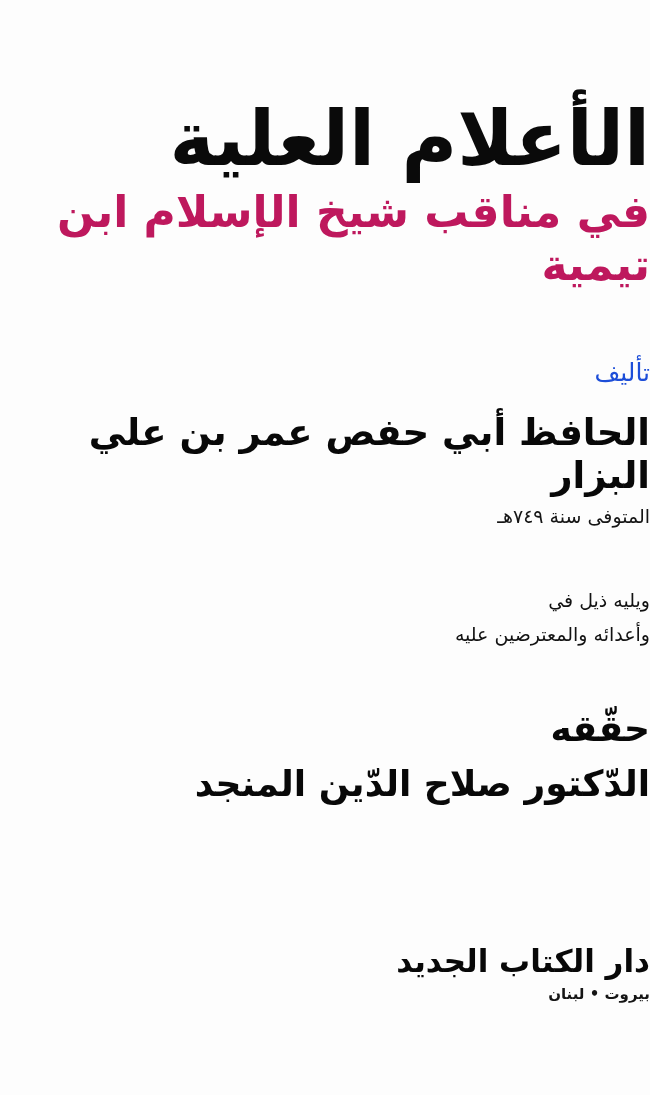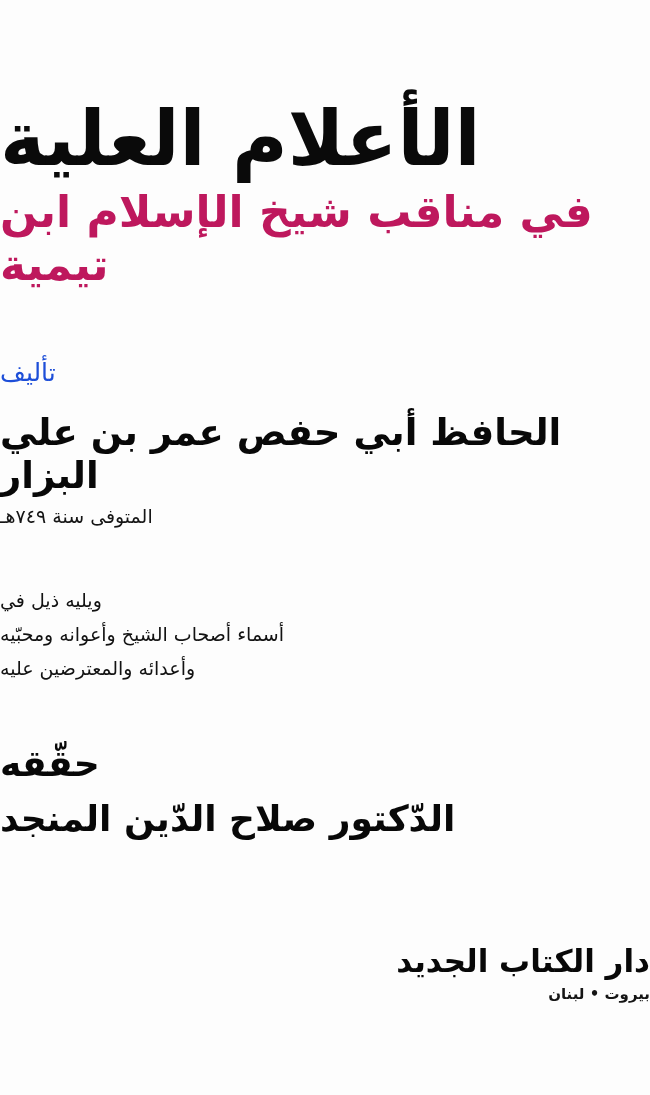--- a/index.html
+++ b/index.html
@@ -18,21 +18,21 @@
     position: relative;
     width: 650px;
     height: 1095px;
     background: #fdfdfd;
     display: flex;
     flex-direction: column;
     align-items: center;
   }
   .block {
     width: 100%;
-    text-align: left;
+    text-align: right;
     direction: rtl;
   }
 
   
   .title-main {
     margin-top: 95px;
     font-family: "DejaVu Sans", sans-serif;
     font-size: 76px;
     font-weight: 700;
     line-height: 1.15;
@@ -126,21 +126,20 @@
   <div class="block title-sub">في مناقب شيخ الإسلام ابن تيمية</div>
 
   <div class="block byline-label">تأليف</div>
 
   <div class="block author-name">الحافظ أبي حفص عمر بن علي البزار</div>
 
   <div class="block author-death">المتوفى سنة ٧٤٩هـ</div>
 
   <div class="block appendix">
     <div>ويليه ذيل في</div>
-    <div>أسماء أصحاب الشيخ وأعوانه ومحبّيه</div>
     <div>وأعدائه والمعترضين عليه</div>
   </div>
 
   <div class="block editor-label">حقّقه</div>
 
   <div class="block editor-name">الدّكتور صلاح الدّين المنجد</div>
 
   <div class="publisher">
     <div class="publisher-name">دار الكتاب الجديد</div>
     <div class="publisher-city">بيروت • لبنان</div>

